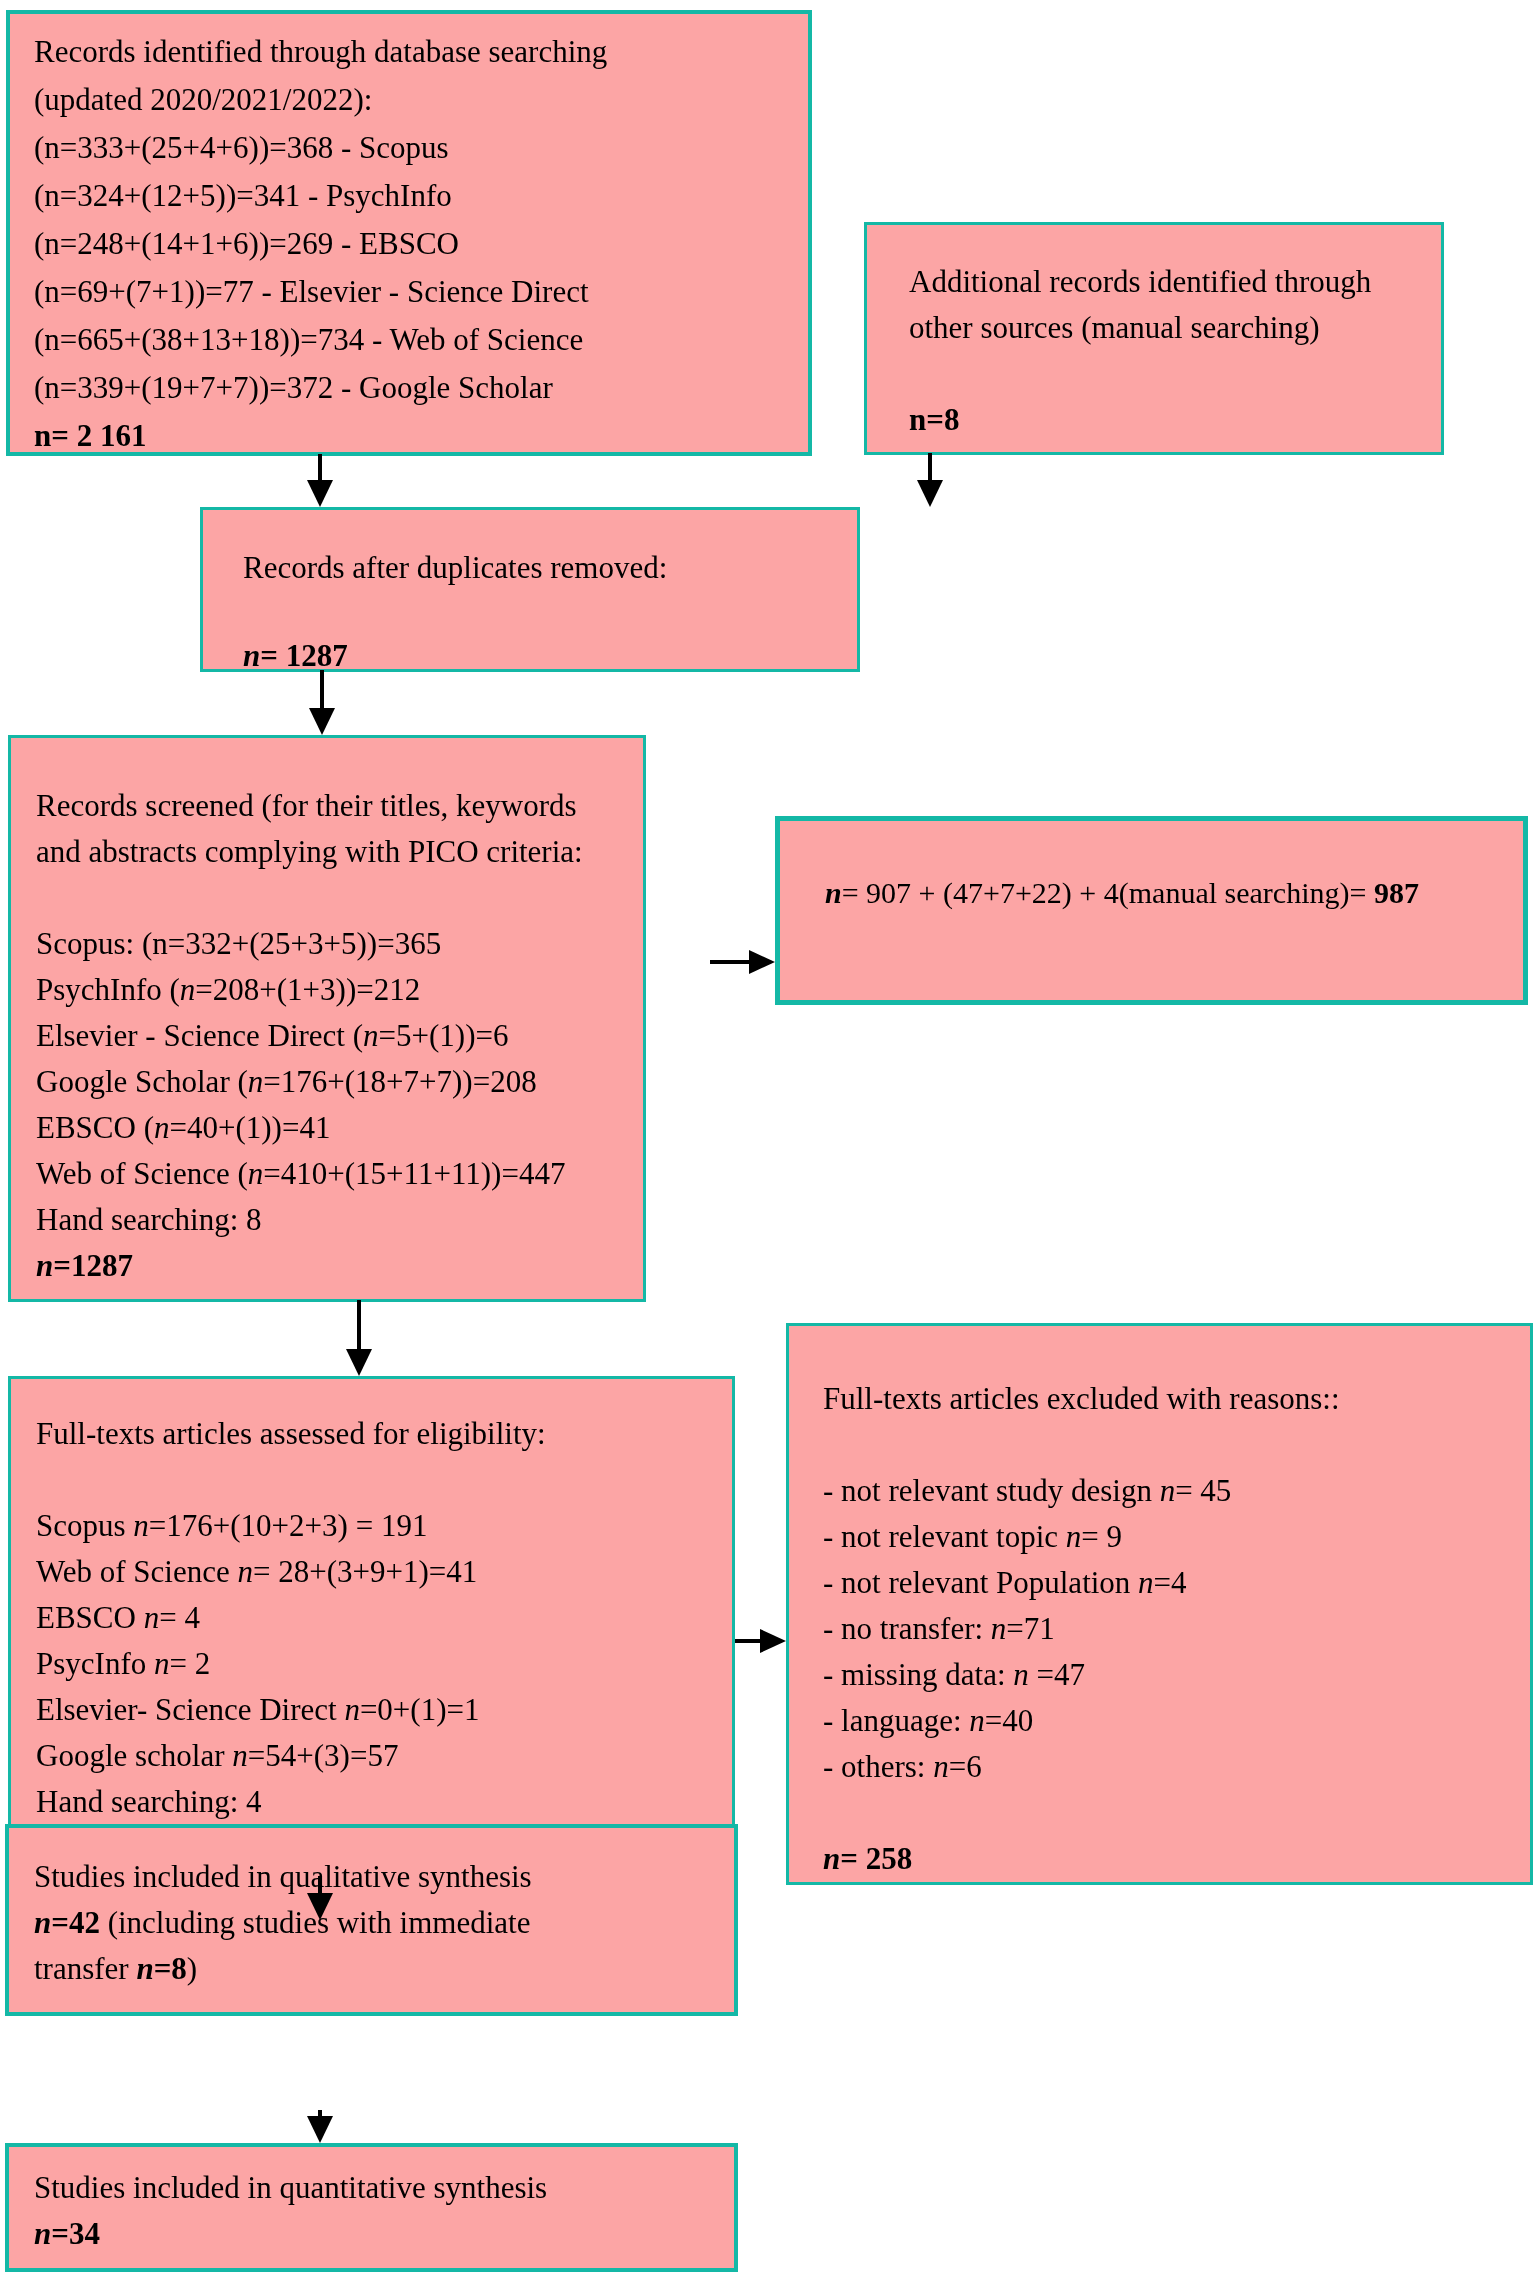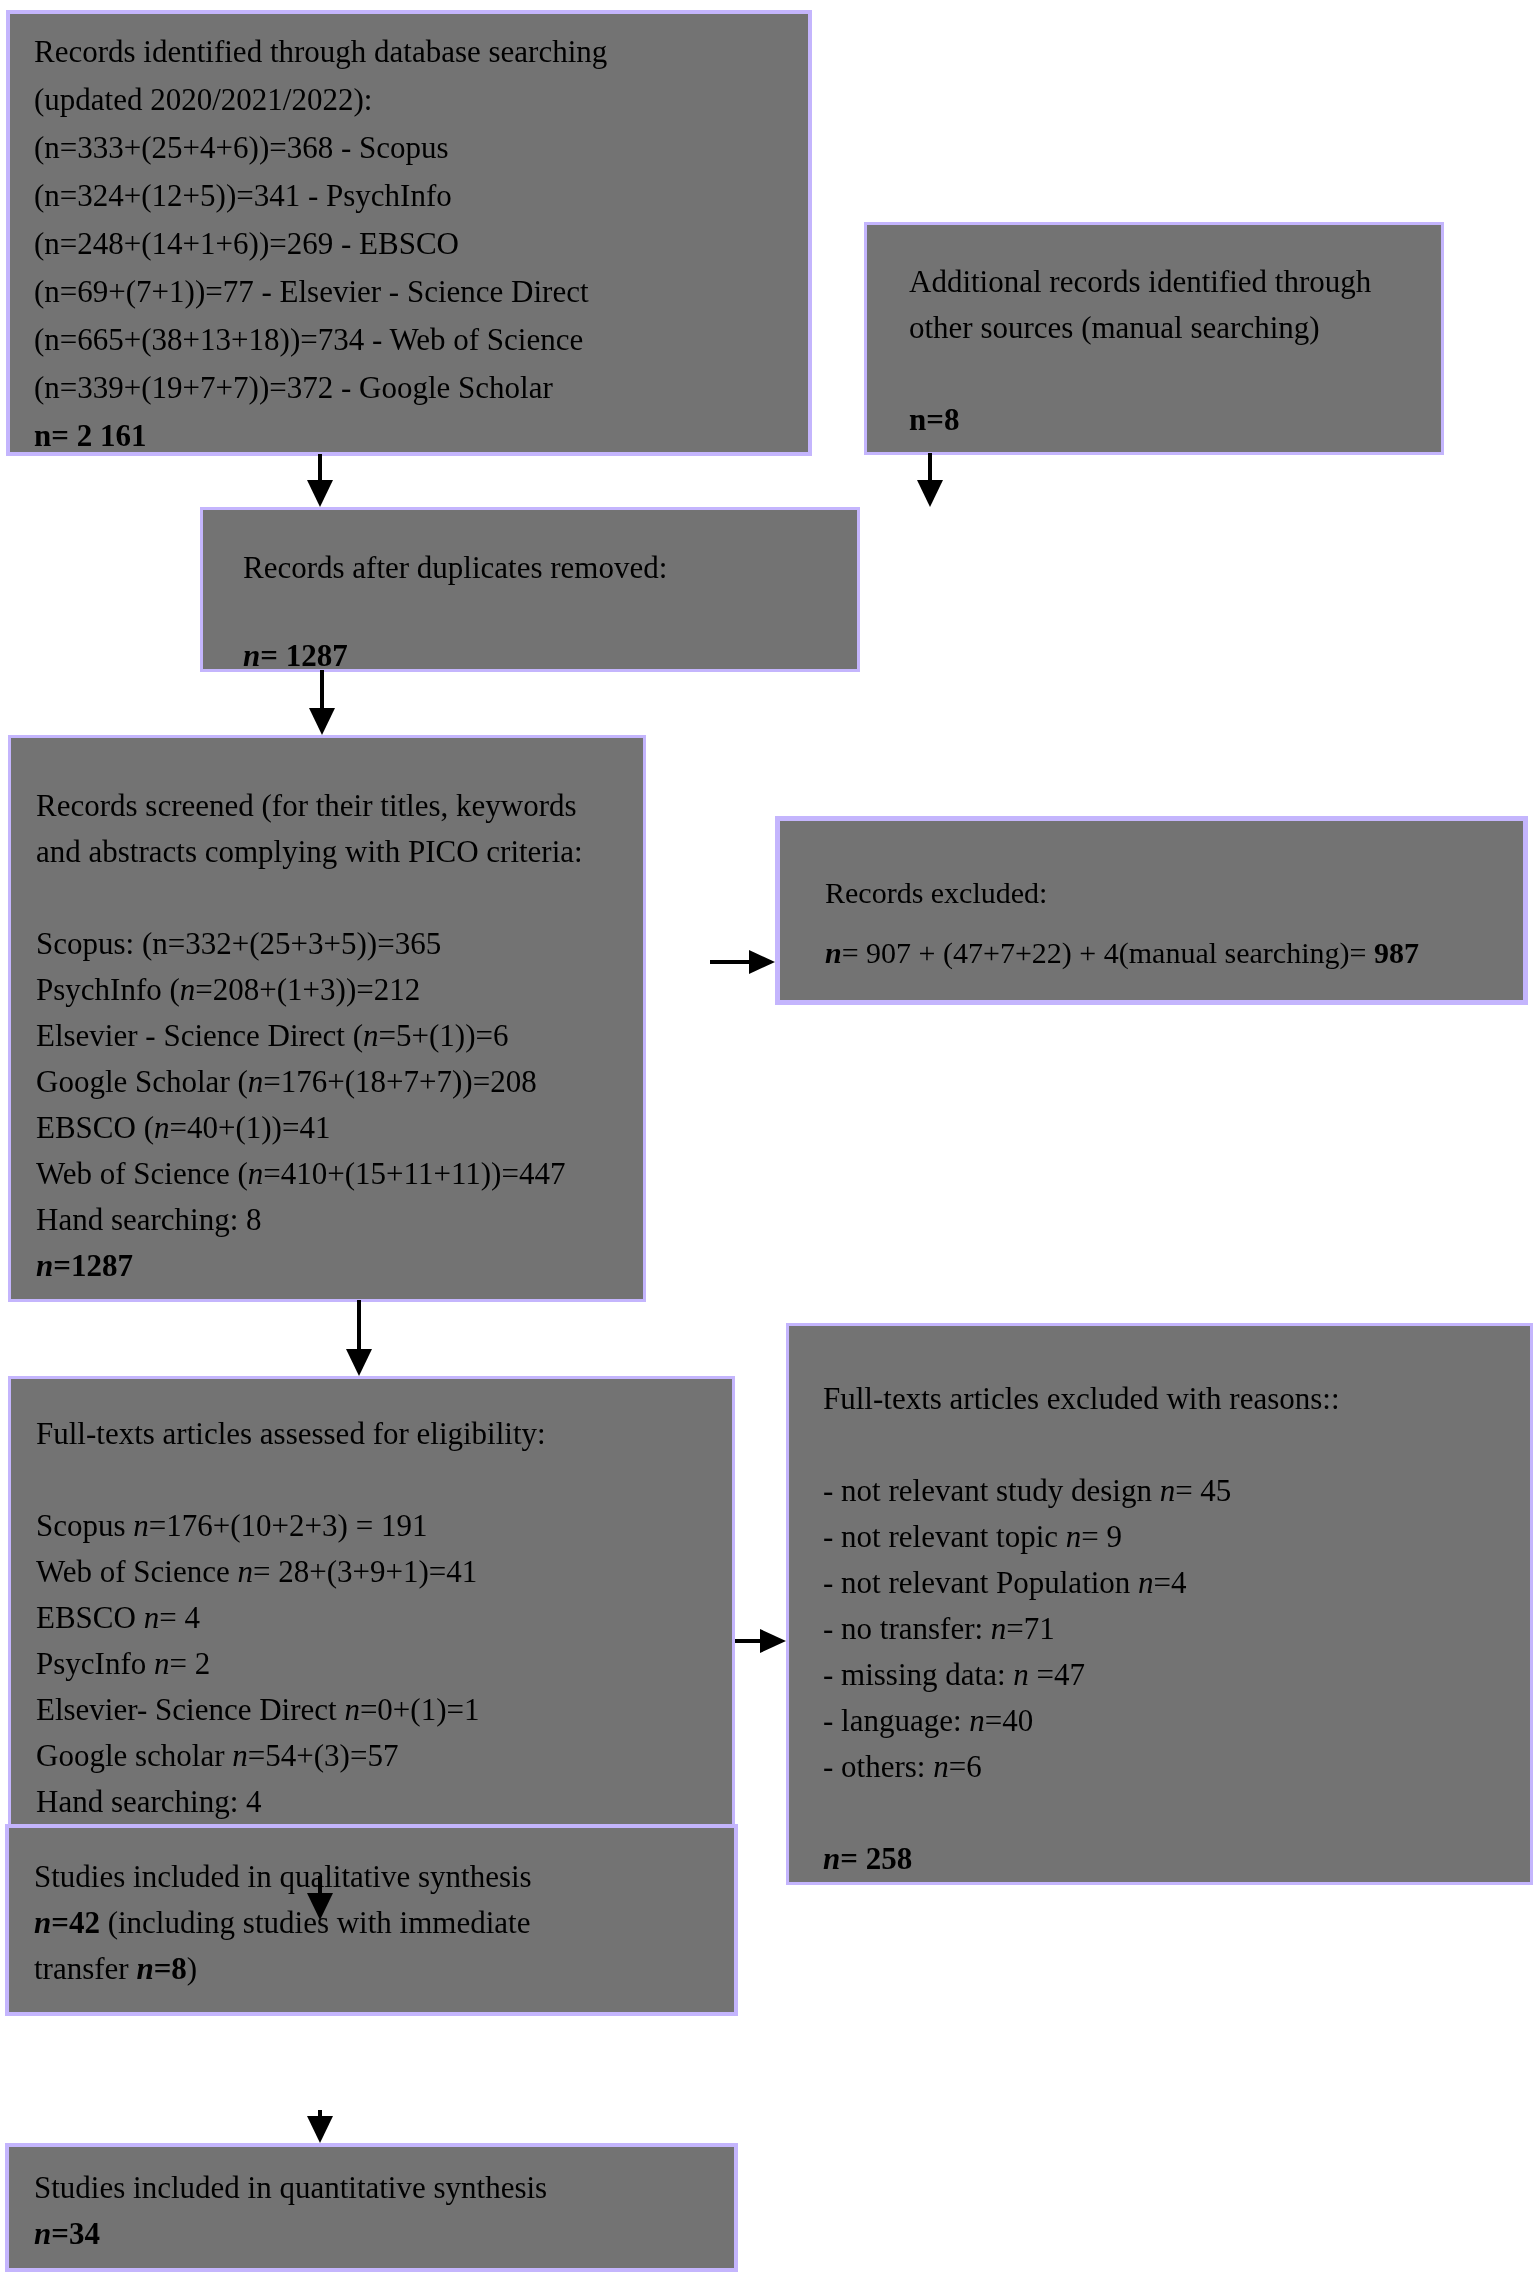--- a/index.html
+++ b/index.html
@@ -7,22 +7,22 @@
     position:relative;
     width:1535px;height:2279px;
     background:#ffffff;
     font-family:"Liberation Serif","DejaVu Serif",serif;
     color:#000000;
     overflow:hidden;
   }
   .box{
     position:absolute;
     box-sizing:border-box;
-    border:3px solid #c4b5fd;
-    background:#737373;
+    border:3px solid #14b8a6;
+    background:#fca5a5;
   }
   .box .content{font-size:31px;line-height:46px;}
   .line{white-space:nowrap;}
   .s-b{font-weight:bold;}
   .s-i{font-style:italic;}
   .s-bi{font-weight:bold;font-style:italic;}
 
   #box-identification{left:6px;top:10px;width:806px;height:446px;border-width:4px;padding:14px 10px 0 24px;}
   #box-identification .content{line-height:48px;}
   #box-additional{left:864px;top:222px;width:580px;height:233px;padding:34px 4px 0 42px;}
@@ -117,21 +117,20 @@
         <div class="line"><span>Google Scholar (</span><span class="s-i">n</span><span>=176+(18+7+7))=208</span></div>
         <div class="line"><span>EBSCO (</span><span class="s-i">n</span><span>=40+(1))=41</span></div>
         <div class="line"><span>Web of Science (</span><span class="s-i">n</span><span>=410+(15+11+11))=447</span></div>
         <div class="line">Hand searching: 8</div>
         <div class="line"><span class="s-bi">n</span><span class="s-b">=1287</span></div>
       </div>
   </div>
 
   <div class="box" id="box-excluded">
     <div class="content">
-        <div class="line">Records excluded:</div>
         <div class="line"><span class="s-bi">n</span><span>= 907 + (47+7+22) + 4(manual searching)= </span><span class="s-b">987</span></div>
       </div>
   </div>
 
   <div class="box" id="box-fulltext">
     <div class="content">
         <div class="line">Full-texts articles assessed for eligibility:</div>
         <div class="line">&nbsp;</div>
         <div class="line"><span>Scopus </span><span class="s-i">n</span><span>=176+(10+2+3) = 191</span></div>
         <div class="line"><span>Web of Science </span><span class="s-i">n</span><span>= 28+(3+9+1)=41</span></div>

